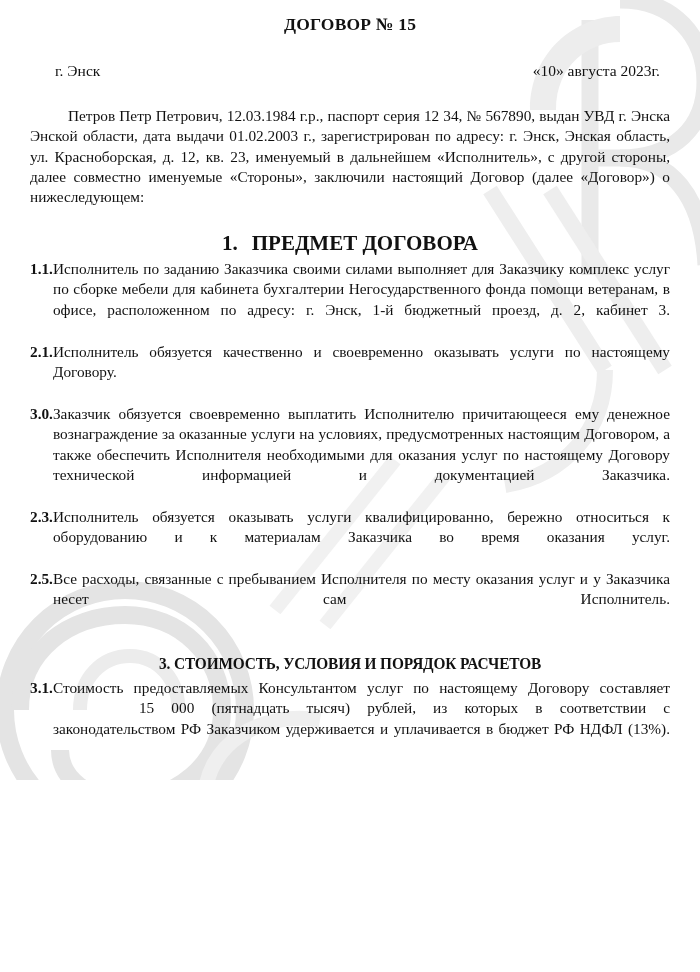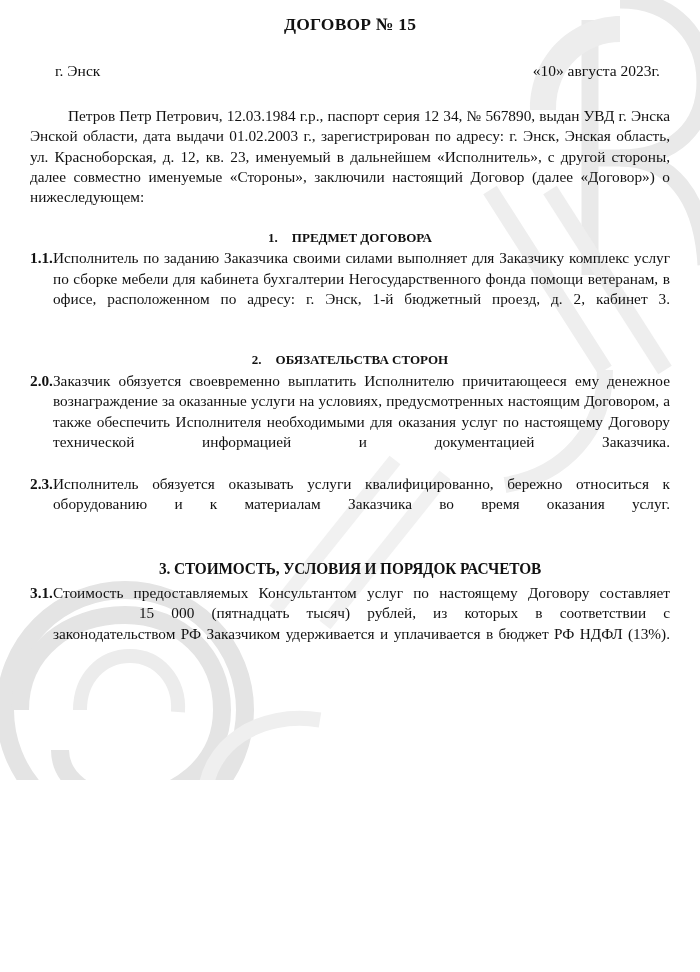--- a/index.html
+++ b/index.html
@@ -70,21 +70,21 @@
     line-height: 1.33;
     margin: 0;
     text-indent: 38px;
     hyphens: none;
   }
   .para.gap-lg { margin-top: 26px; }
 
   .section-heading {
     text-align: center;
     font-weight: bold;
-    font-size: 13px;
+    font-size: 21px;
     margin: 22px 0 2px 0;
     line-height: 1.3;
   }
   .section-heading .num { margin-right: 14px; }
 
   .section-heading.condensed {
     font-size: 16px;
     letter-spacing: -0.15px;
     transform: scaleX(0.96);
     transform-origin: center;
@@ -196,36 +196,41 @@
     <div class="section-heading">
       <span class="num">1.</span><span>ПРЕДМЕТ ДОГОВОРА</span>
     </div>
 
     <div class="clause">
       <span class="clause-num">1.1.</span>
       <span class="clause-text">Исполнитель по заданию Заказчика своими силами выполняет для Заказчику комплекс услуг по сборке мебели для кабинета бухгалтерии Негосударственного фонда помощи ветеранам, в офисе, расположенном по адресу: г. Энск, 1-й бюджетный проезд, д. 2, кабинет 3.</span>
     </div>
 
 
-    <div class="section-heading">
-      <span class="num">2.</span><span>ОБЯЗАТЕЛЬСТВА СТОРОН</span>
-    </div>
-
-
-    <div class="clause">
-      <span class="clause-num">2.0.</span>
+
+    <div class="clause">
+      <span class="clause-num">2.1.</span>
+      <span class="clause-text">Исполнитель обязуется качественно и своевременно оказывать услуги по настоящему Договору.</span>
+    </div>
+
+    <div class="clause">
+      <span class="clause-num">3.0.</span>
       <span class="clause-text">Заказчик обязуется своевременно выплатить Исполнителю причитающееся ему денежное вознаграждение за оказанные услуги на условиях, предусмотренных настоящим Договором, а также обеспечить Исполнителя необходимыми для оказания услуг по настоящему Договору технической информацией и документацией Заказчика.</span>
     </div>
 
     <div class="clause">
       <span class="clause-num">2.3.</span>
       <span class="clause-text">Исполнитель обязуется оказывать услуги квалифицированно, бережно относиться к оборудованию и к материалам Заказчика во время оказания услуг.</span>
     </div>
 
 
+    <div class="clause">
+      <span class="clause-num">2.5.</span>
+      <span class="clause-text">Все расходы, связанные с пребыванием Исполнителя по месту оказания услуг и у Заказчика несет сам Исполнитель.</span>
+    </div>
 
     <div class="section-heading condensed">
       <span class="num">3.</span><span>СТОИМОСТЬ, УСЛОВИЯ И ПОРЯДОК РАСЧЕТОВ</span>
     </div>
 
     <div class="clause">
       <span class="clause-num">3.1.</span>
       <span class="clause-text"><span>Стоимость  предоставляемых  Консультантом  услуг  по  настоящему  Договору составляет</span><span class="wide-gap"></span><span>15 000 (пятнадцать тысяч) рублей, из которых в соответствии с законодательством РФ Заказчиком удерживается и уплачивается в бюджет РФ НДФЛ (13%).</span></span>
     </div>
 

